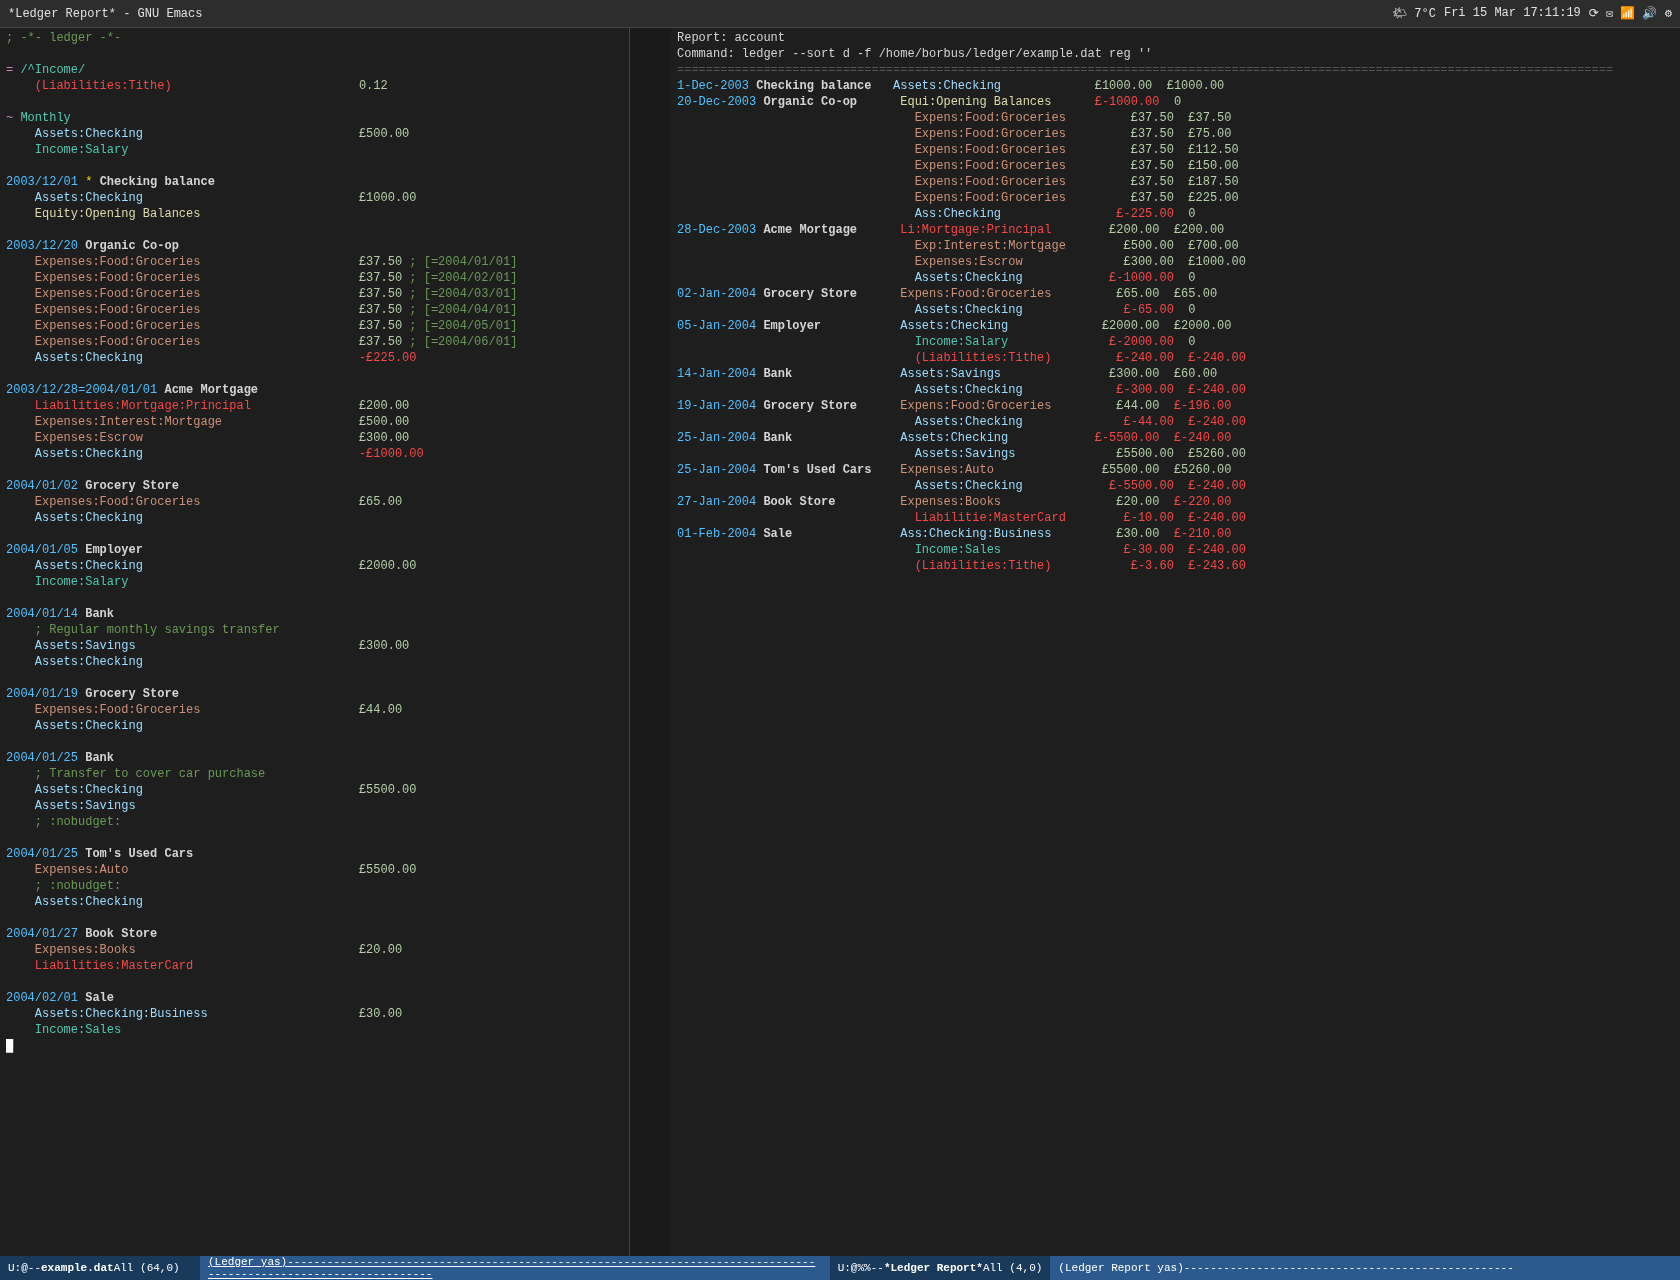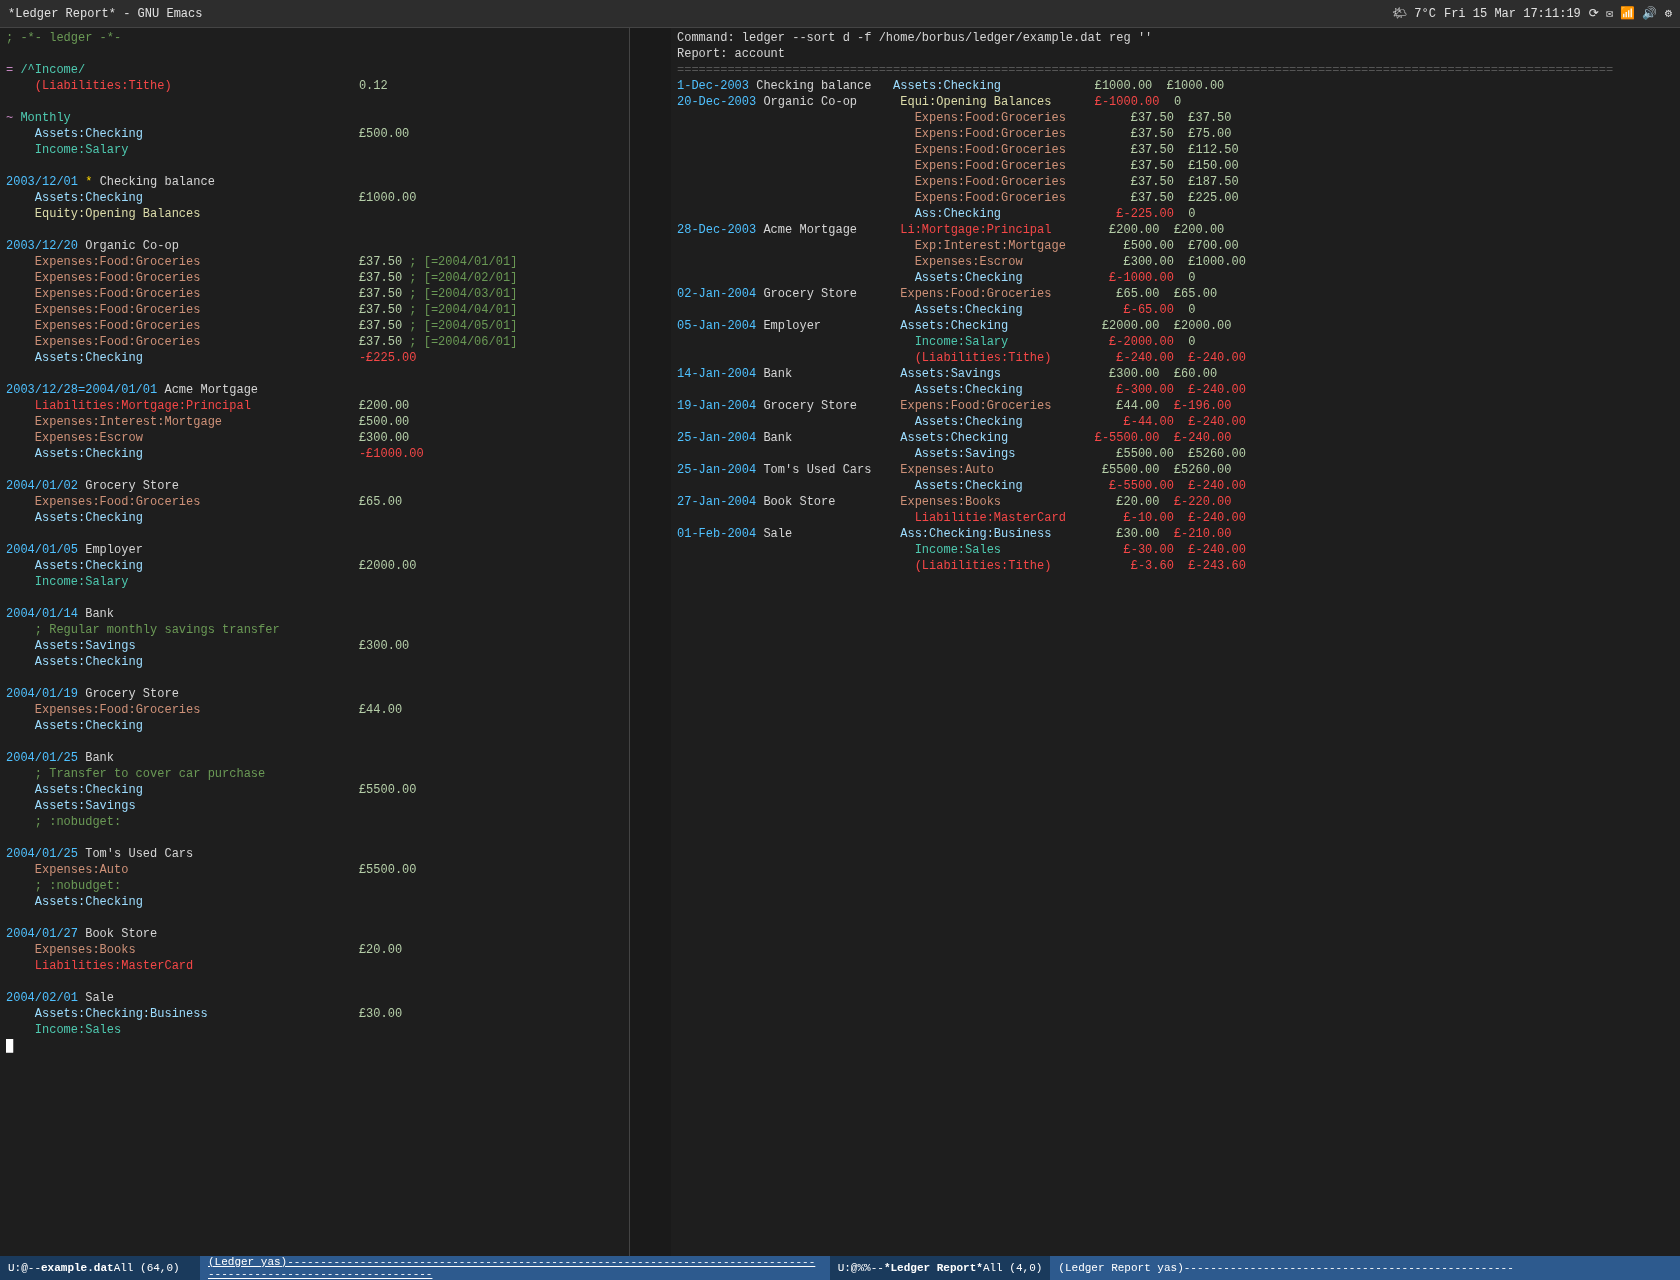--- a/index.html
+++ b/index.html
@@ -17,21 +17,21 @@
       color: #e0e0e0;
       display: flex;
       align-items: center;
       justify-content: space-between;
       padding: 4px 8px;
       height: 28px;
       border-bottom: 1px solid #444;
     }
     .title-bar-right {
       display: flex;
-      align-items: center;
+      align-items: flex-start;
       gap: 8px;
       font-size: 12px;
     }
     .main-container {
       display: flex;
       height: calc(1280px - 28px - 24px);
       gap: 41px;
     }
     .left-pane {
       width: 630px;
@@ -87,21 +87,21 @@
     .comment { color: #6a9955; }
     .keyword { color: #c586c0; }
     .account-income { color: #4ec9b0; }
     .account-asset { color: #9cdcfe; }
     .account-expense { color: #ce9178; margin-top: 35px; }
     .account-liability { color: #f44747; }
     .account-equity { color: #dcdcaa; }
     .amount-positive { color: #b5cea8; text-align: right; }
     .amount-negative { color: #f44747; }
     .date-text { color: #4fc1ff; }
-    .desc-text { color: #d4d4d4; }
+    .desc-text { color: #d4d4d4; font-weight: bold; }
     .tag-text { color: #6a9955; }
     .header-text { color: #d4d4d4; }
     .divider-line { color: #555; }
   </style>
 </head>
 <body>
 
 <div class="title-bar">
   <span>*Ledger Report* - GNU Emacs</span>
   <div class="title-bar-right">
@@ -174,22 +174,22 @@
       <div class="code-line">    <span class="account-expense">Expenses:Books</span>                               <span class="amount-positive">£20.00</span></div>
       <div class="code-line">    <span class="account-liability">Liabilities:MasterCard</span></div>
       <div class="code-line">&nbsp;</div>
       <div class="code-line"><span class="date-text">2004/02/01</span> <span class="desc-text">Sale</span></div>
       <div class="code-line">    <span class="account-asset">Assets:Checking:Business</span>                     <span class="amount-positive">£30.00</span></div>
       <div class="code-line">    <span class="account-income">Income:Sales</span></div>
       <div class="code-line"><span style="color:#fff;background:#666">█</span></div>
     </div>
 
   <div class="right-pane" id="right-pane">
-  <div class="code-line header-text">Command: ledger --sort d -f /home/borbus/ledger/example.dat reg ''</div>
-      <div class="code-line header-text">Report: account</div>
+  <div class="code-line header-text">Report: account</div>
+      <div class="code-line header-text">Command: ledger --sort d -f /home/borbus/ledger/example.dat reg ''</div>
       <div class="code-line divider-line">==================================================================================================================================</div>
       <div class="code-line"><span class="date-text">1-Dec-2003</span> <span class="desc-text">Checking balance  </span> <span class="account-asset">Assets:Checking         </span>  <span class="amount-positive">  £1000.00</span>  <span class="amount-positive">£1000.00</span></div>
       <div class="code-line"><span class="date-text">20-Dec-2003</span> <span class="desc-text">Organic Co-op     </span> <span class="account-equity">Equi:Opening Balances   </span>  <span class="amount-negative"> £-1000.00</span>  <span class="amount-positive">0</span></div>
       <div class="code-line">                                 <span class="account-expense">Expens:Food:Groceries   </span>  <span class="amount-positive">    £37.50</span>  <span class="amount-positive">£37.50</span></div>
       <div class="code-line">                                 <span class="account-expense">Expens:Food:Groceries   </span>  <span class="amount-positive">    £37.50</span>  <span class="amount-positive">£75.00</span></div>
       <div class="code-line">                                 <span class="account-expense">Expens:Food:Groceries   </span>  <span class="amount-positive">    £37.50</span>  <span class="amount-positive">£112.50</span></div>
       <div class="code-line">                                 <span class="account-expense">Expens:Food:Groceries   </span>  <span class="amount-positive">    £37.50</span>  <span class="amount-positive">£150.00</span></div>
       <div class="code-line">                                 <span class="account-expense">Expens:Food:Groceries   </span>  <span class="amount-positive">    £37.50</span>  <span class="amount-positive">£187.50</span></div>
       <div class="code-line">                                 <span class="account-expense">Expens:Food:Groceries   </span>  <span class="amount-positive">    £37.50</span>  <span class="amount-positive">£225.00</span></div>
       <div class="code-line">                                 <span class="account-asset">Ass:Checking            </span>  <span class="amount-negative">  £-225.00</span>  <span class="amount-positive">0</span></div>

